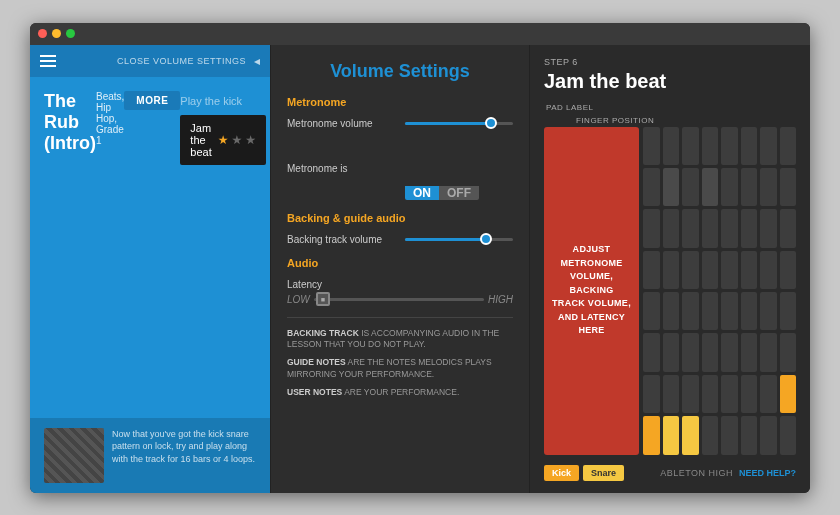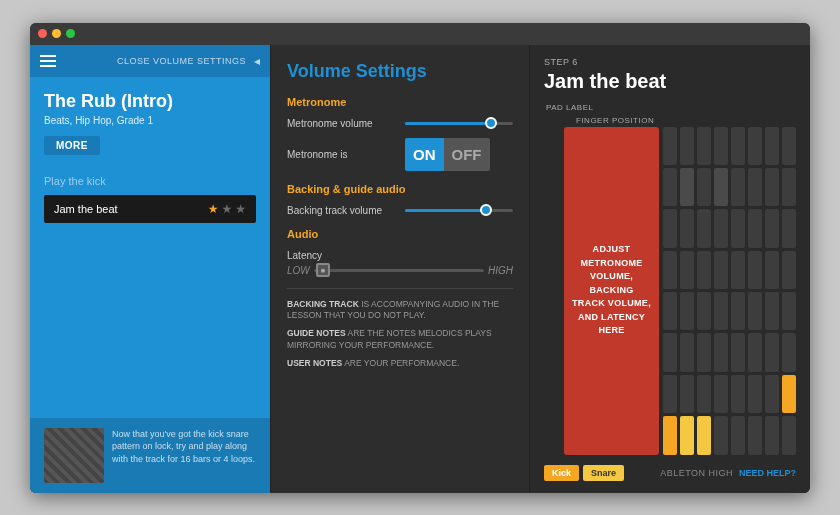--- a/index.html
+++ b/index.html
@@ -85,21 +85,21 @@
     }
     .back-icon {
       color: rgba(255,255,255,0.7);
       font-size: 12px;
       cursor: pointer;
     }
     .left-main {
       padding: 14px 14px 10px;
       flex: 1;
       display: flex;
-      flex-direction: column;
+      flex-direction: row;
     }
     .song-title {
       font-size: 18px;
       font-weight: bold;
       color: white;
       margin-bottom: 3px;
     }
     .song-subtitle {
       font-size: 10px;
       color: rgba(255,255,255,0.85);
@@ -185,20 +185,21 @@
       padding: 16px 16px;
       overflow-y: auto;
       border-left: 1px solid #222;
       border-right: 1px solid #222;
     }
     .panel-title {
       font-size: 18px;
       color: #1e90d4;
       font-weight: bold;
       margin-bottom: 14px;
+      text-align: center;
     }
     .section-header {
       font-size: 11px;
       color: #f5a623;
       font-weight: bold;
       margin-bottom: 10px;
       margin-top: 12px;
     }
     .section-header:first-of-type { margin-top: 0; }
     .slider-row {
@@ -245,25 +246,26 @@
       color: #ccc;
       width: 110px;
       flex-shrink: 0;
     }
     .toggle-buttons {
       display: flex;
       border-radius: 2px;
       overflow: hidden;
     }
     .toggle-btn {
-      padding: 8px 8px;
-      font-size: 15px;
+      padding: 0 8px;
+      font-size: 12px;
       font-weight: bold;
       border: none;
       cursor: pointer;
+      margin-top: 48px;
     }
     .toggle-btn.on { background: #1e90d4; color: white; }
     .toggle-btn.off { background: #555; color: #aaa; }
     .latency-row {
       display: flex;
       flex-direction: column;
       gap: 4px;
       margin-bottom: 12px;
     }
     .latency-label {
@@ -359,21 +361,20 @@
     }
     .pad-left-section {
       display: flex;
       flex-direction: column;
       justify-content: center;
       align-items: center;
       background: #c0392b;
       width: 95px;
       border-radius: 3px;
       padding: 8px;
-      margin-left: 20px;
     }
     .pad-message {
       font-size: 9px;
       font-weight: bold;
       color: white;
       text-align: center;
       line-height: 1.5;
       letter-spacing: 0.3px;
     }
     .pad-grid {

